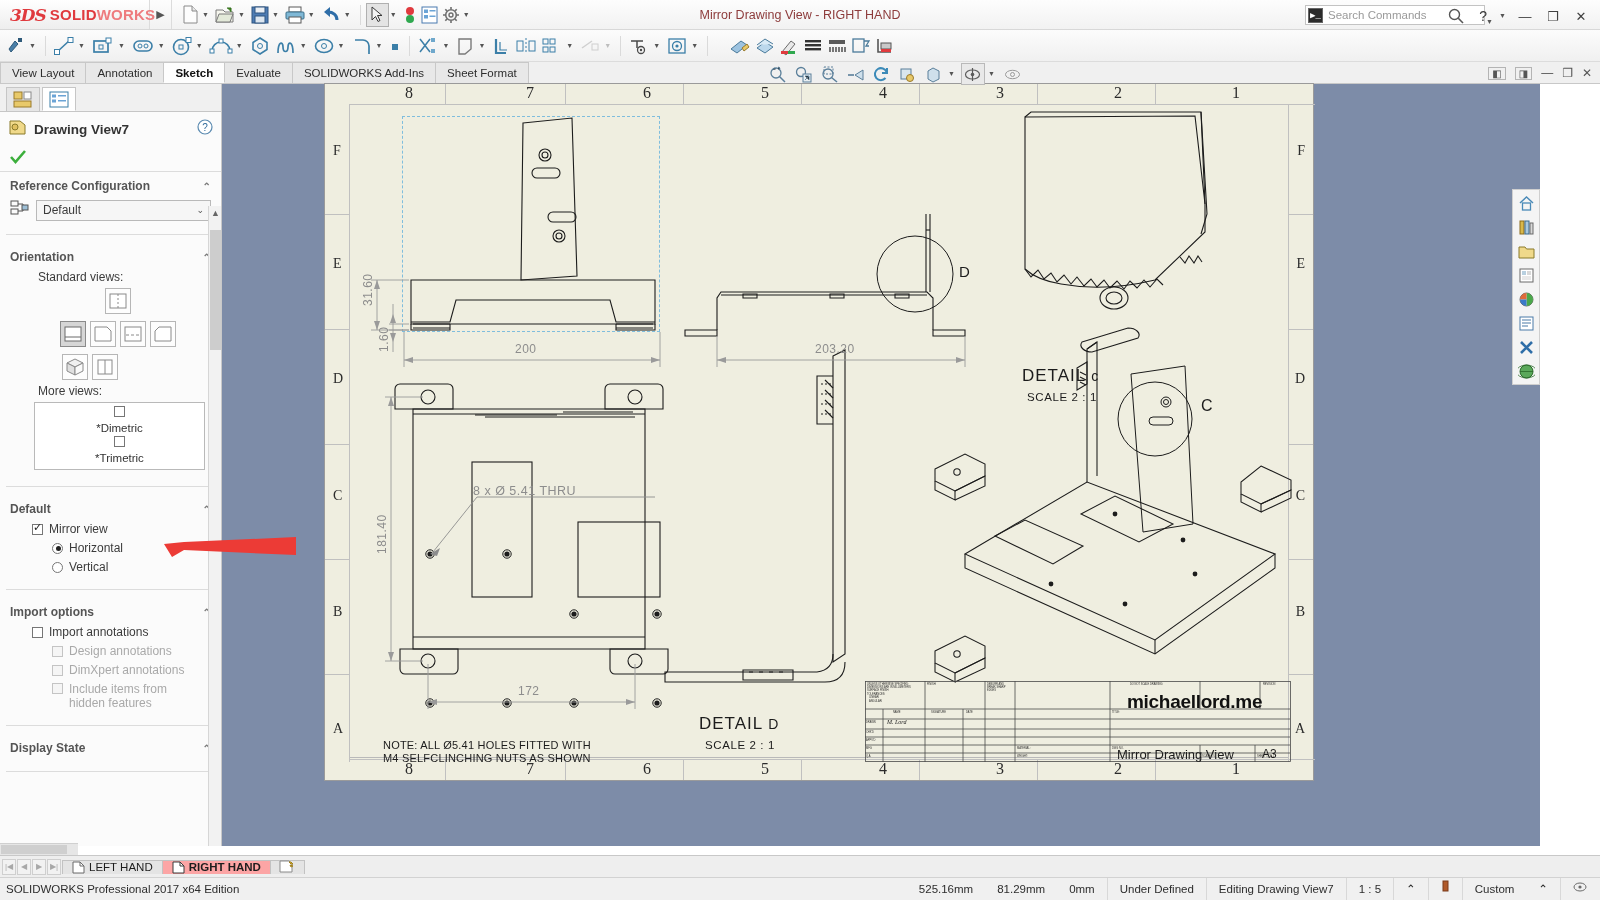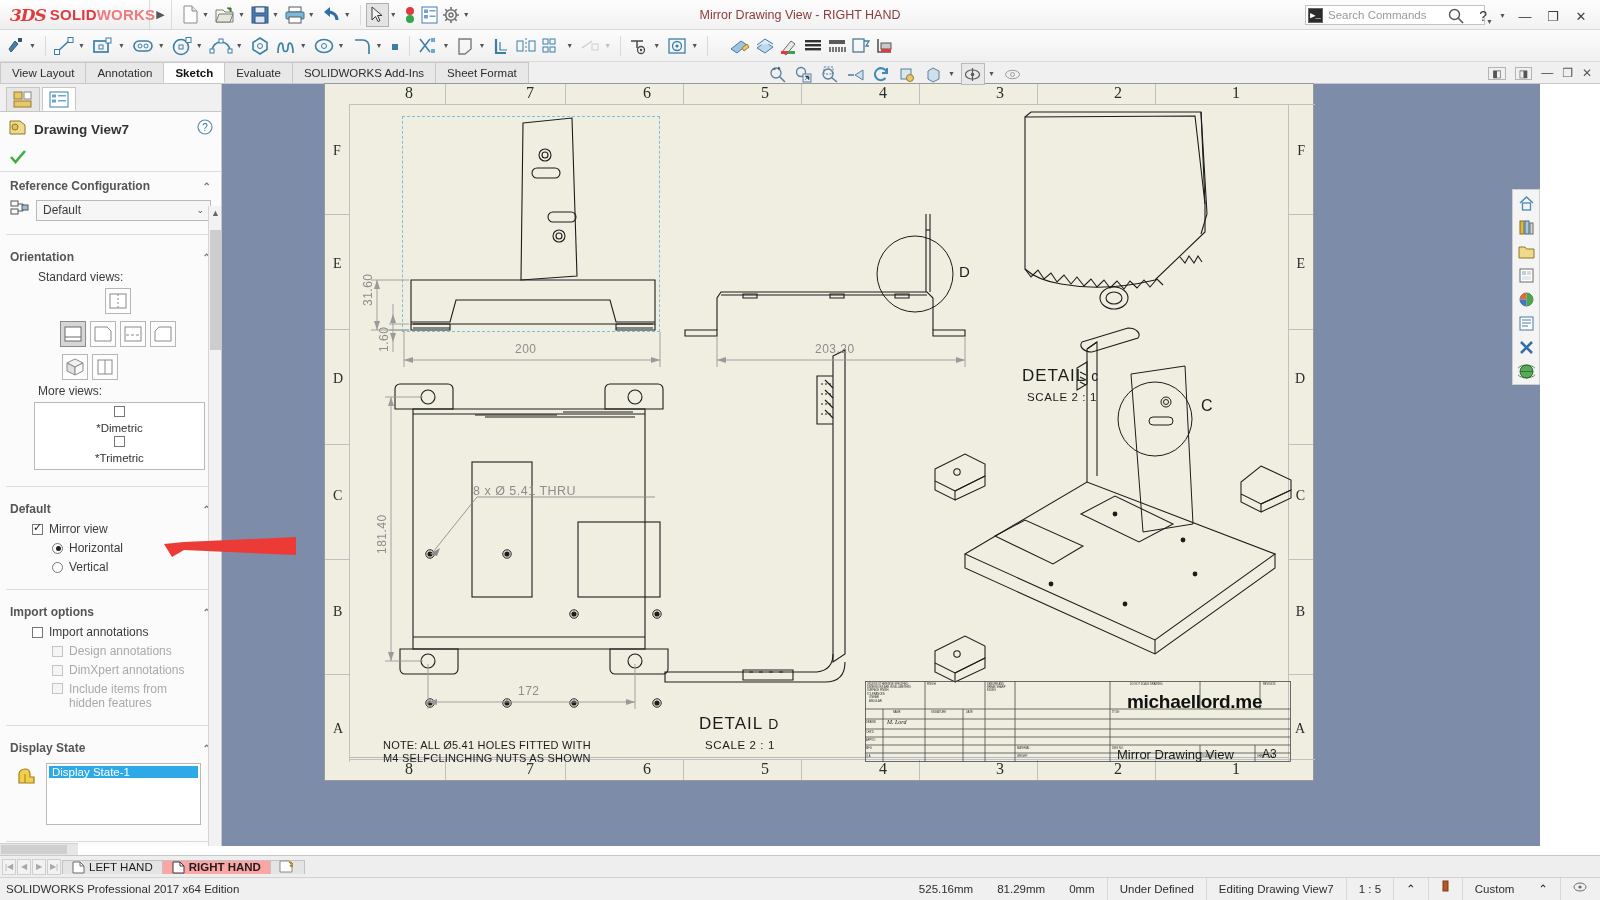--- a/index.html
+++ b/index.html
@@ -727,29 +727,20 @@
         <span style="max-width:115px;display:inline-block;">Include items from hidden features</span>
       </div>
     </div>
     <div class="hsep"></div>
 
     <div class="sect">
       <div class="sect-hd">
         <span>Display State</span>
         <span class="chev">⌃</span>
       </div>
-      <div style="display:flex;align-items:flex-start;">
-        <span style="margin:4px 0 0 6px;"><svg width="24" height="22" viewBox="0 0 24 22">
-              <path d="M3 9c0-3 3-5 6-5s5 2 5 5v3h4v6H3z" fill="#f2cf4a" stroke="#a08020" stroke-width="1.2"></path>
-              <path d="M9 9v9" stroke="#a08020"></path>
-            </svg></span>
-        <div class="listbox ds" style="flex:1;margin-left:6px;margin-right:10px;padding:2px;">
-          <div class="selrow">Display State-1</div>
-        </div>
-      </div>
     </div>
     <div class="hsep"></div>
 
     <div class="pm-scroll">
       <div class="pm-ar" style="top:2px;">▲</div>
       <div class="pm-thumb"></div>
 
     </div>
   </div>
 

